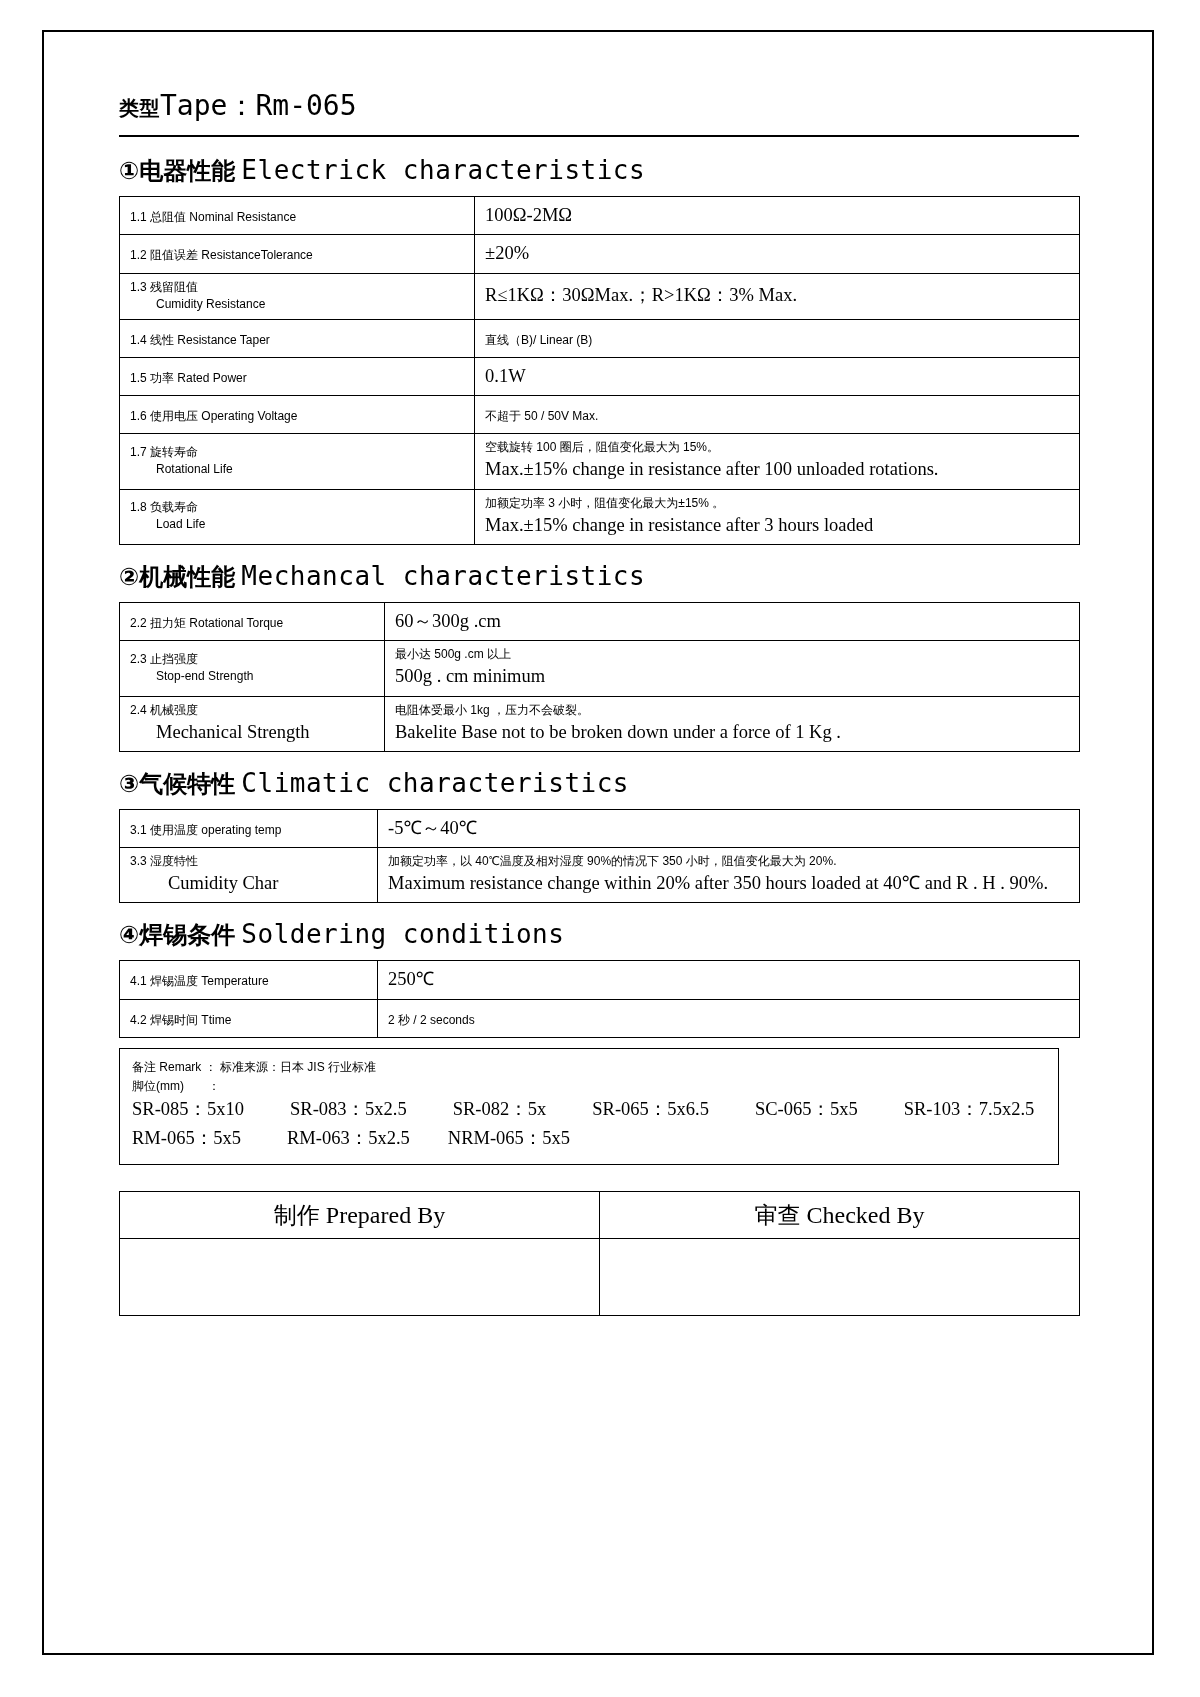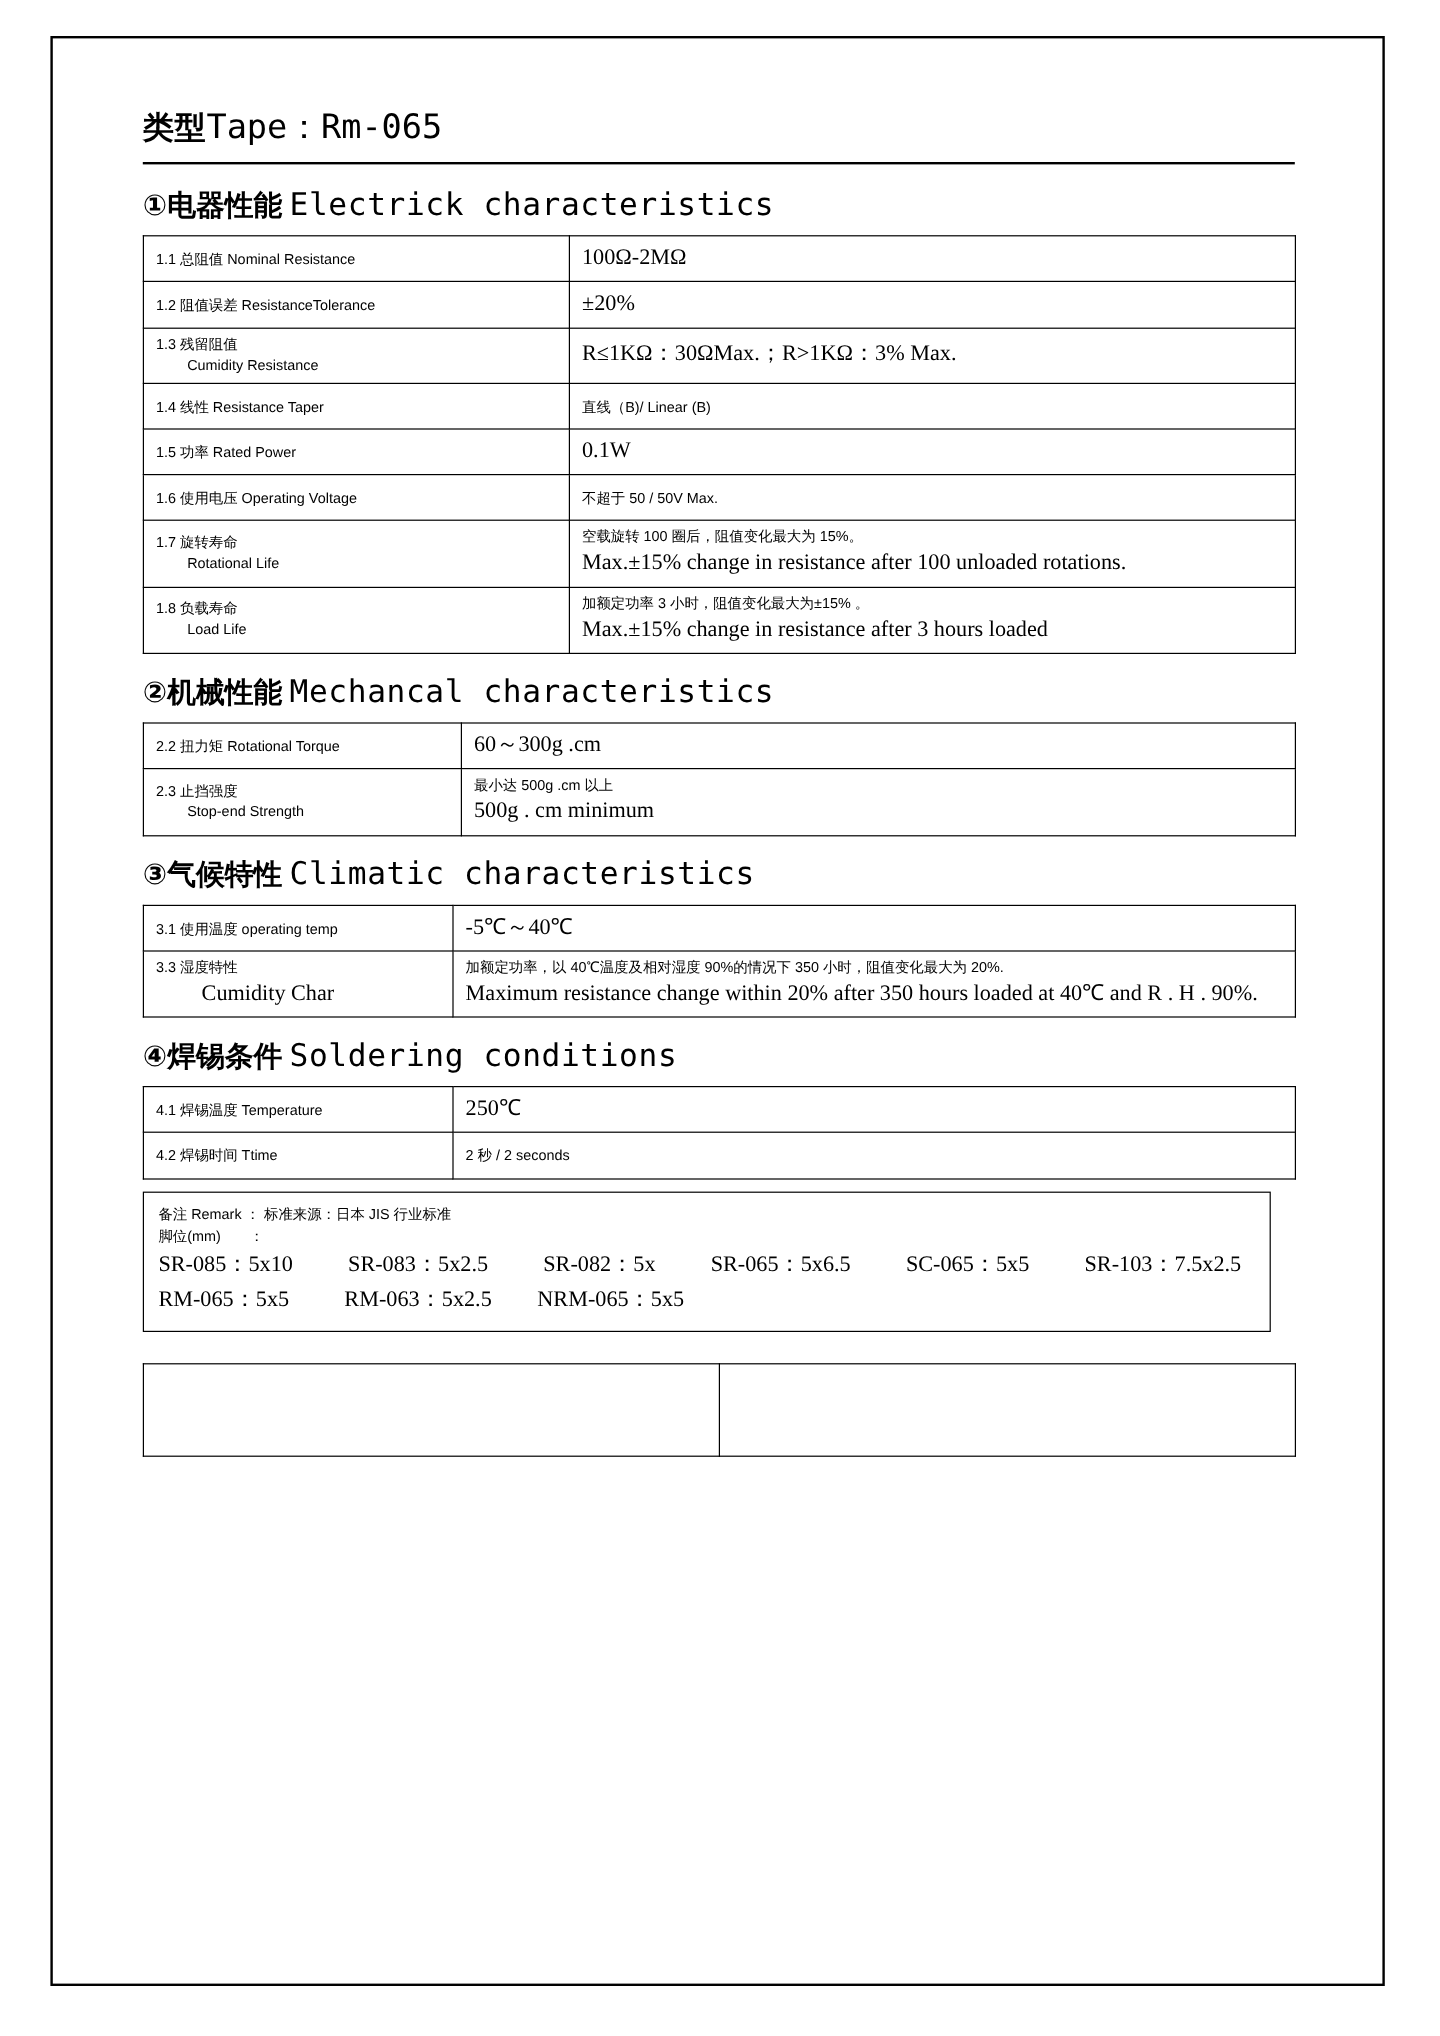--- a/index.html
+++ b/index.html
@@ -32,21 +32,21 @@
   
   .doc-title {
     font-size: 27px;
     letter-spacing: 0.5px;
     padding-bottom: 10px;
     white-space: nowrap;
   }
   .doc-title .cn {
     font-family: "DejaVu Sans", sans-serif;
     font-weight: bold;
-    font-size: 26px;
+    font-size: 20px;
   }
   .doc-title .mono {
     font-family: "DejaVu Sans Mono", monospace;
     font-size: 28px;
     letter-spacing: 0px;
   }
   .title-rule {
     border-bottom: 2.5px solid #000;
     margin-bottom: 18px;
   }
@@ -204,20 +204,30 @@
           <td><span class="ser">60～300g .cm</span></td>
         </tr>
         <tr>
           <td class="label">
             <span class="cnt l2">2.3  止挡强度</span>
             <span class="cnt l2 indent">Stop-end Strength</span>
           </td>
           <td>
             <span class="cnt l2">最小达 500g .cm  以上</span>
             <span class="ser l2">500g . cm minimum</span>
+          </td>
+        </tr>
+        <tr>
+          <td class="label">
+            <span class="cnt l2">2.4  机械强度</span>
+            <span class="ser l2 indent">Mechanical Strength</span>
+          </td>
+          <td>
+            <span class="cnt l2">电阻体受最小 1kg ，压力不会破裂。</span>
+            <span class="ser l2">Bakelite Base not to be broken down under a force of 1 Kg .</span>
           </td>
         </tr>
       </tbody>
     </table>
 
     <div class="section-head">
       <span class="cn">③</span><span class="cn">气候特性</span><span class="en">Climatic characteristics</span>
     </div>
     <table class="spec">
       <colgroup>
@@ -273,20 +283,24 @@
       </div>
     </div>
 
     <table class="sign">
       <colgroup>
           <col style="width:480px">
           <col style="width:480px">
         </colgroup>
       <tbody>
         <tr>
+          <td><span class="cn">制作</span> <span>Prepared By</span></td>
+          <td><span class="cn">审查</span> <span>Checked By</span></td>
+        </tr>
+        <tr>
           <td class="blank"></td>
           <td class="blank"></td>
         </tr>
       </tbody>
     </table>
 
   </div>
 </div>
 
 </body></html>

